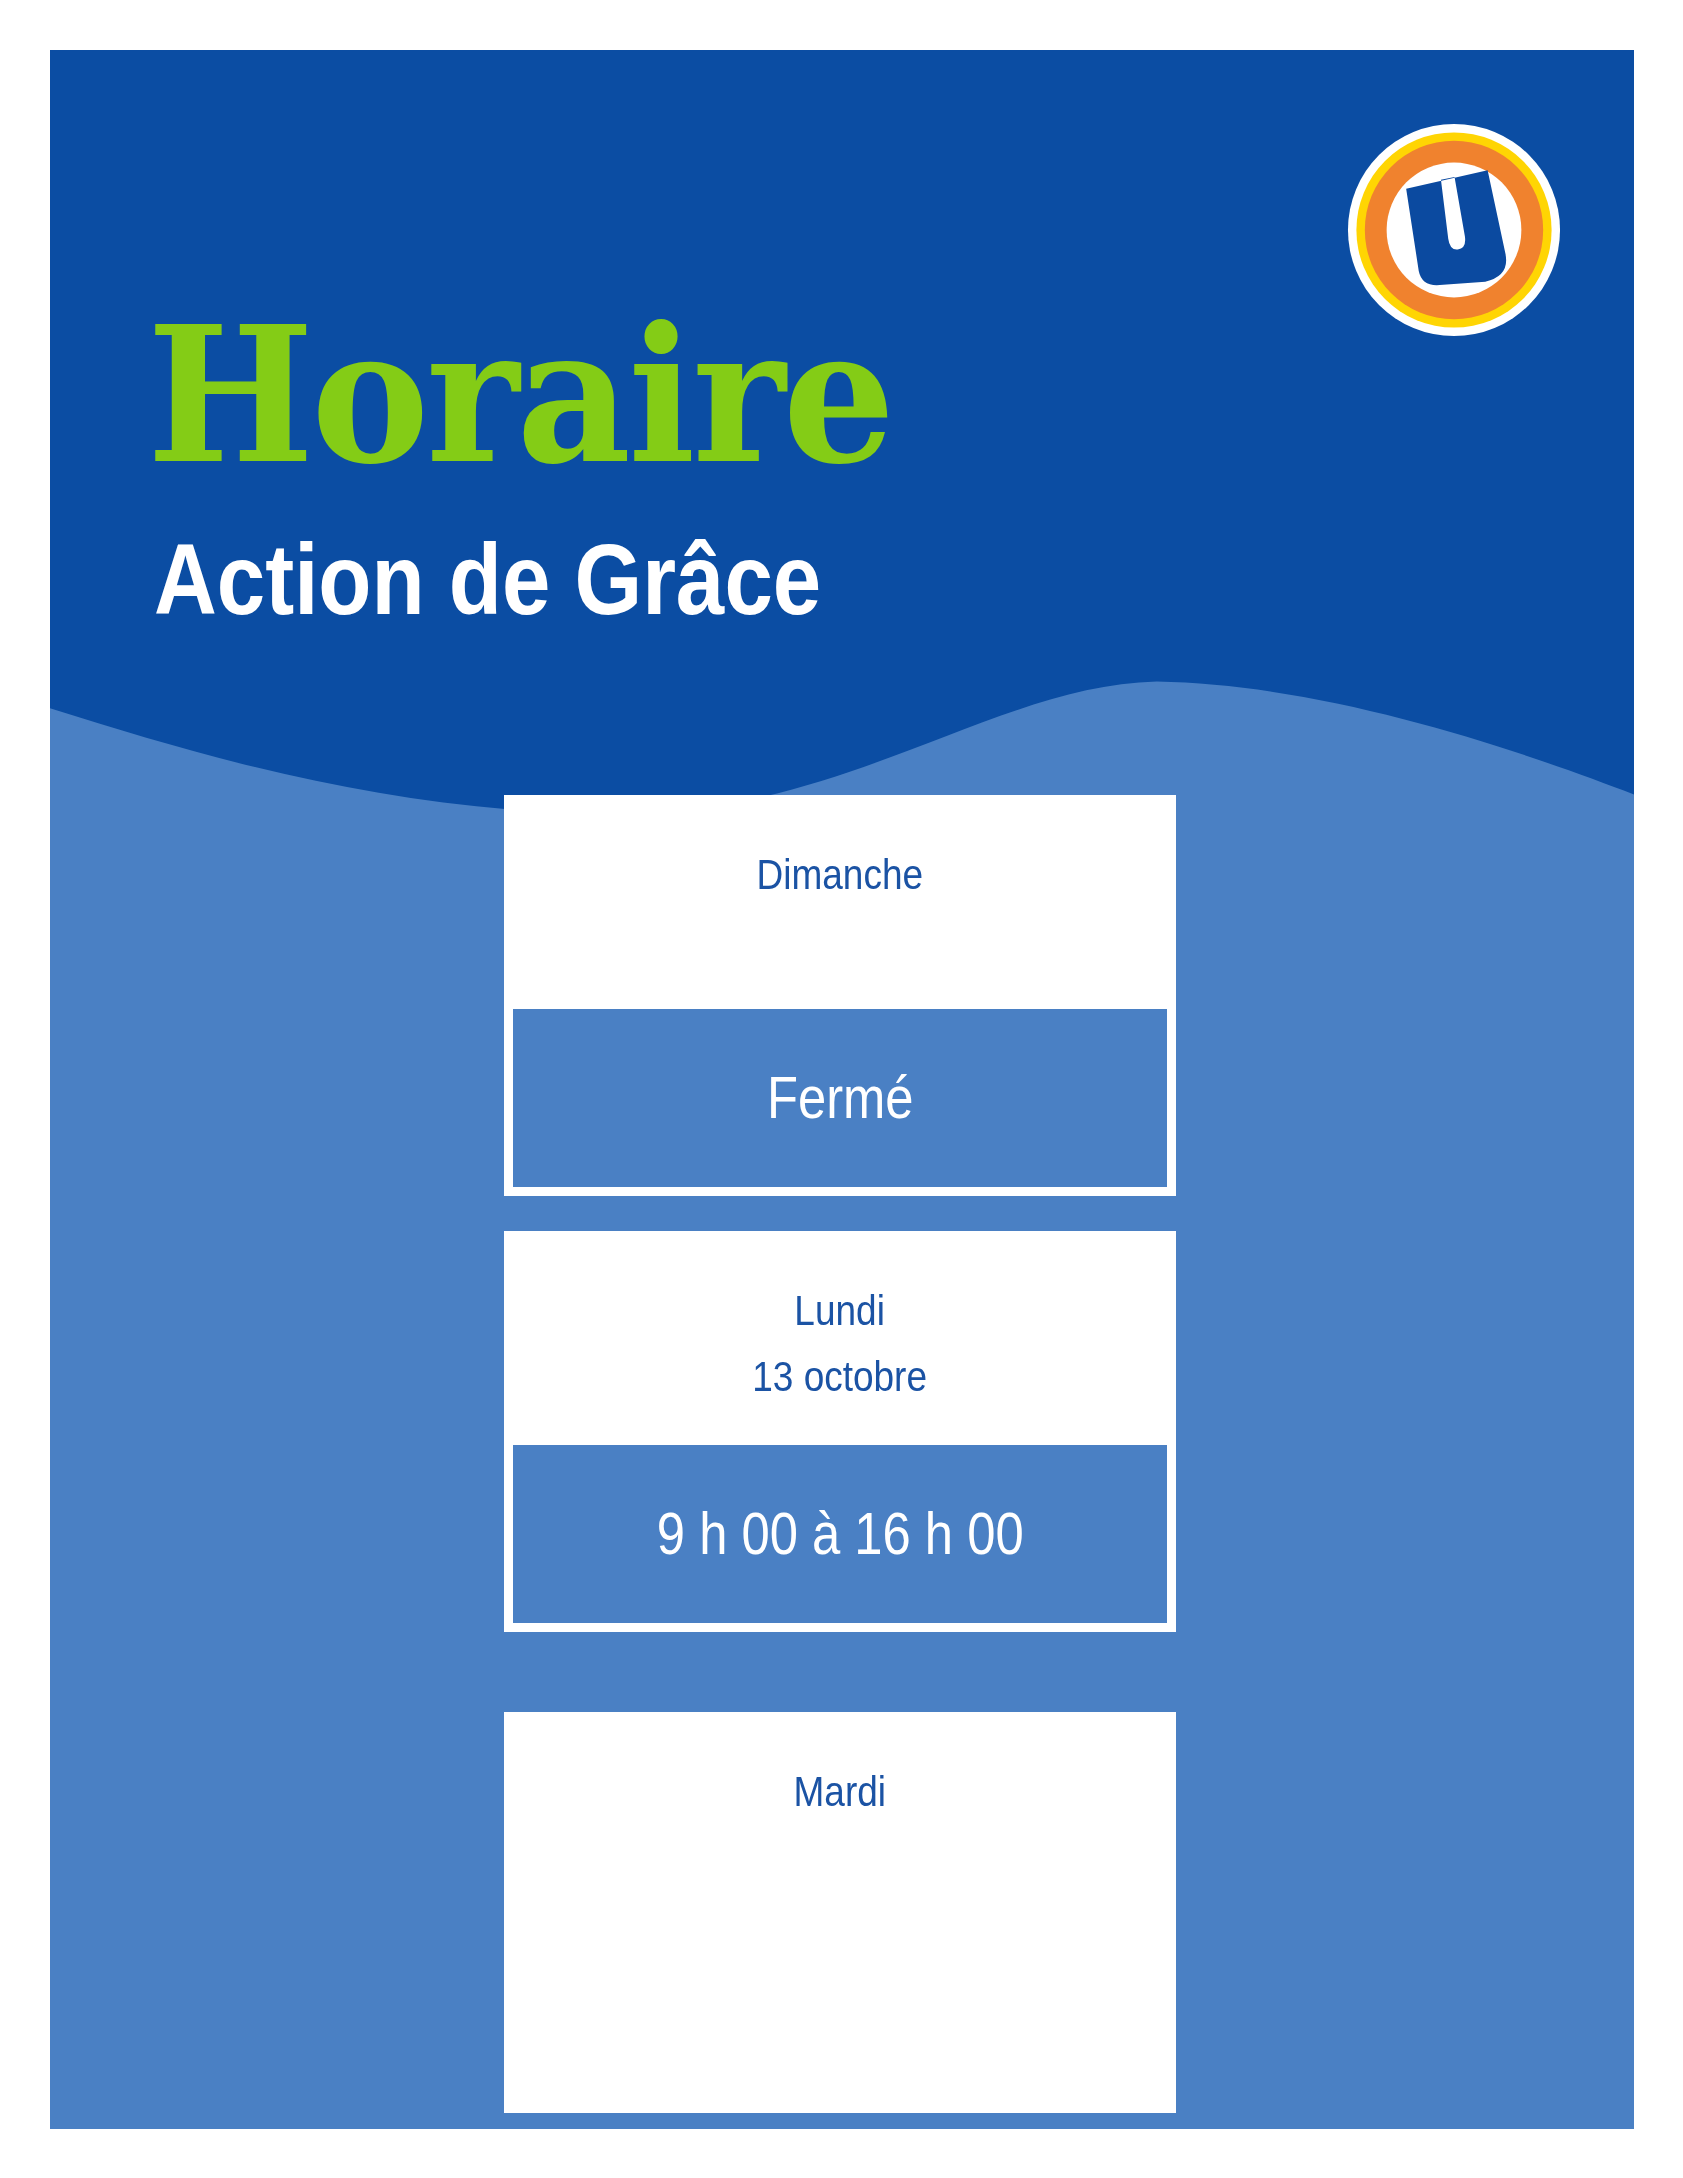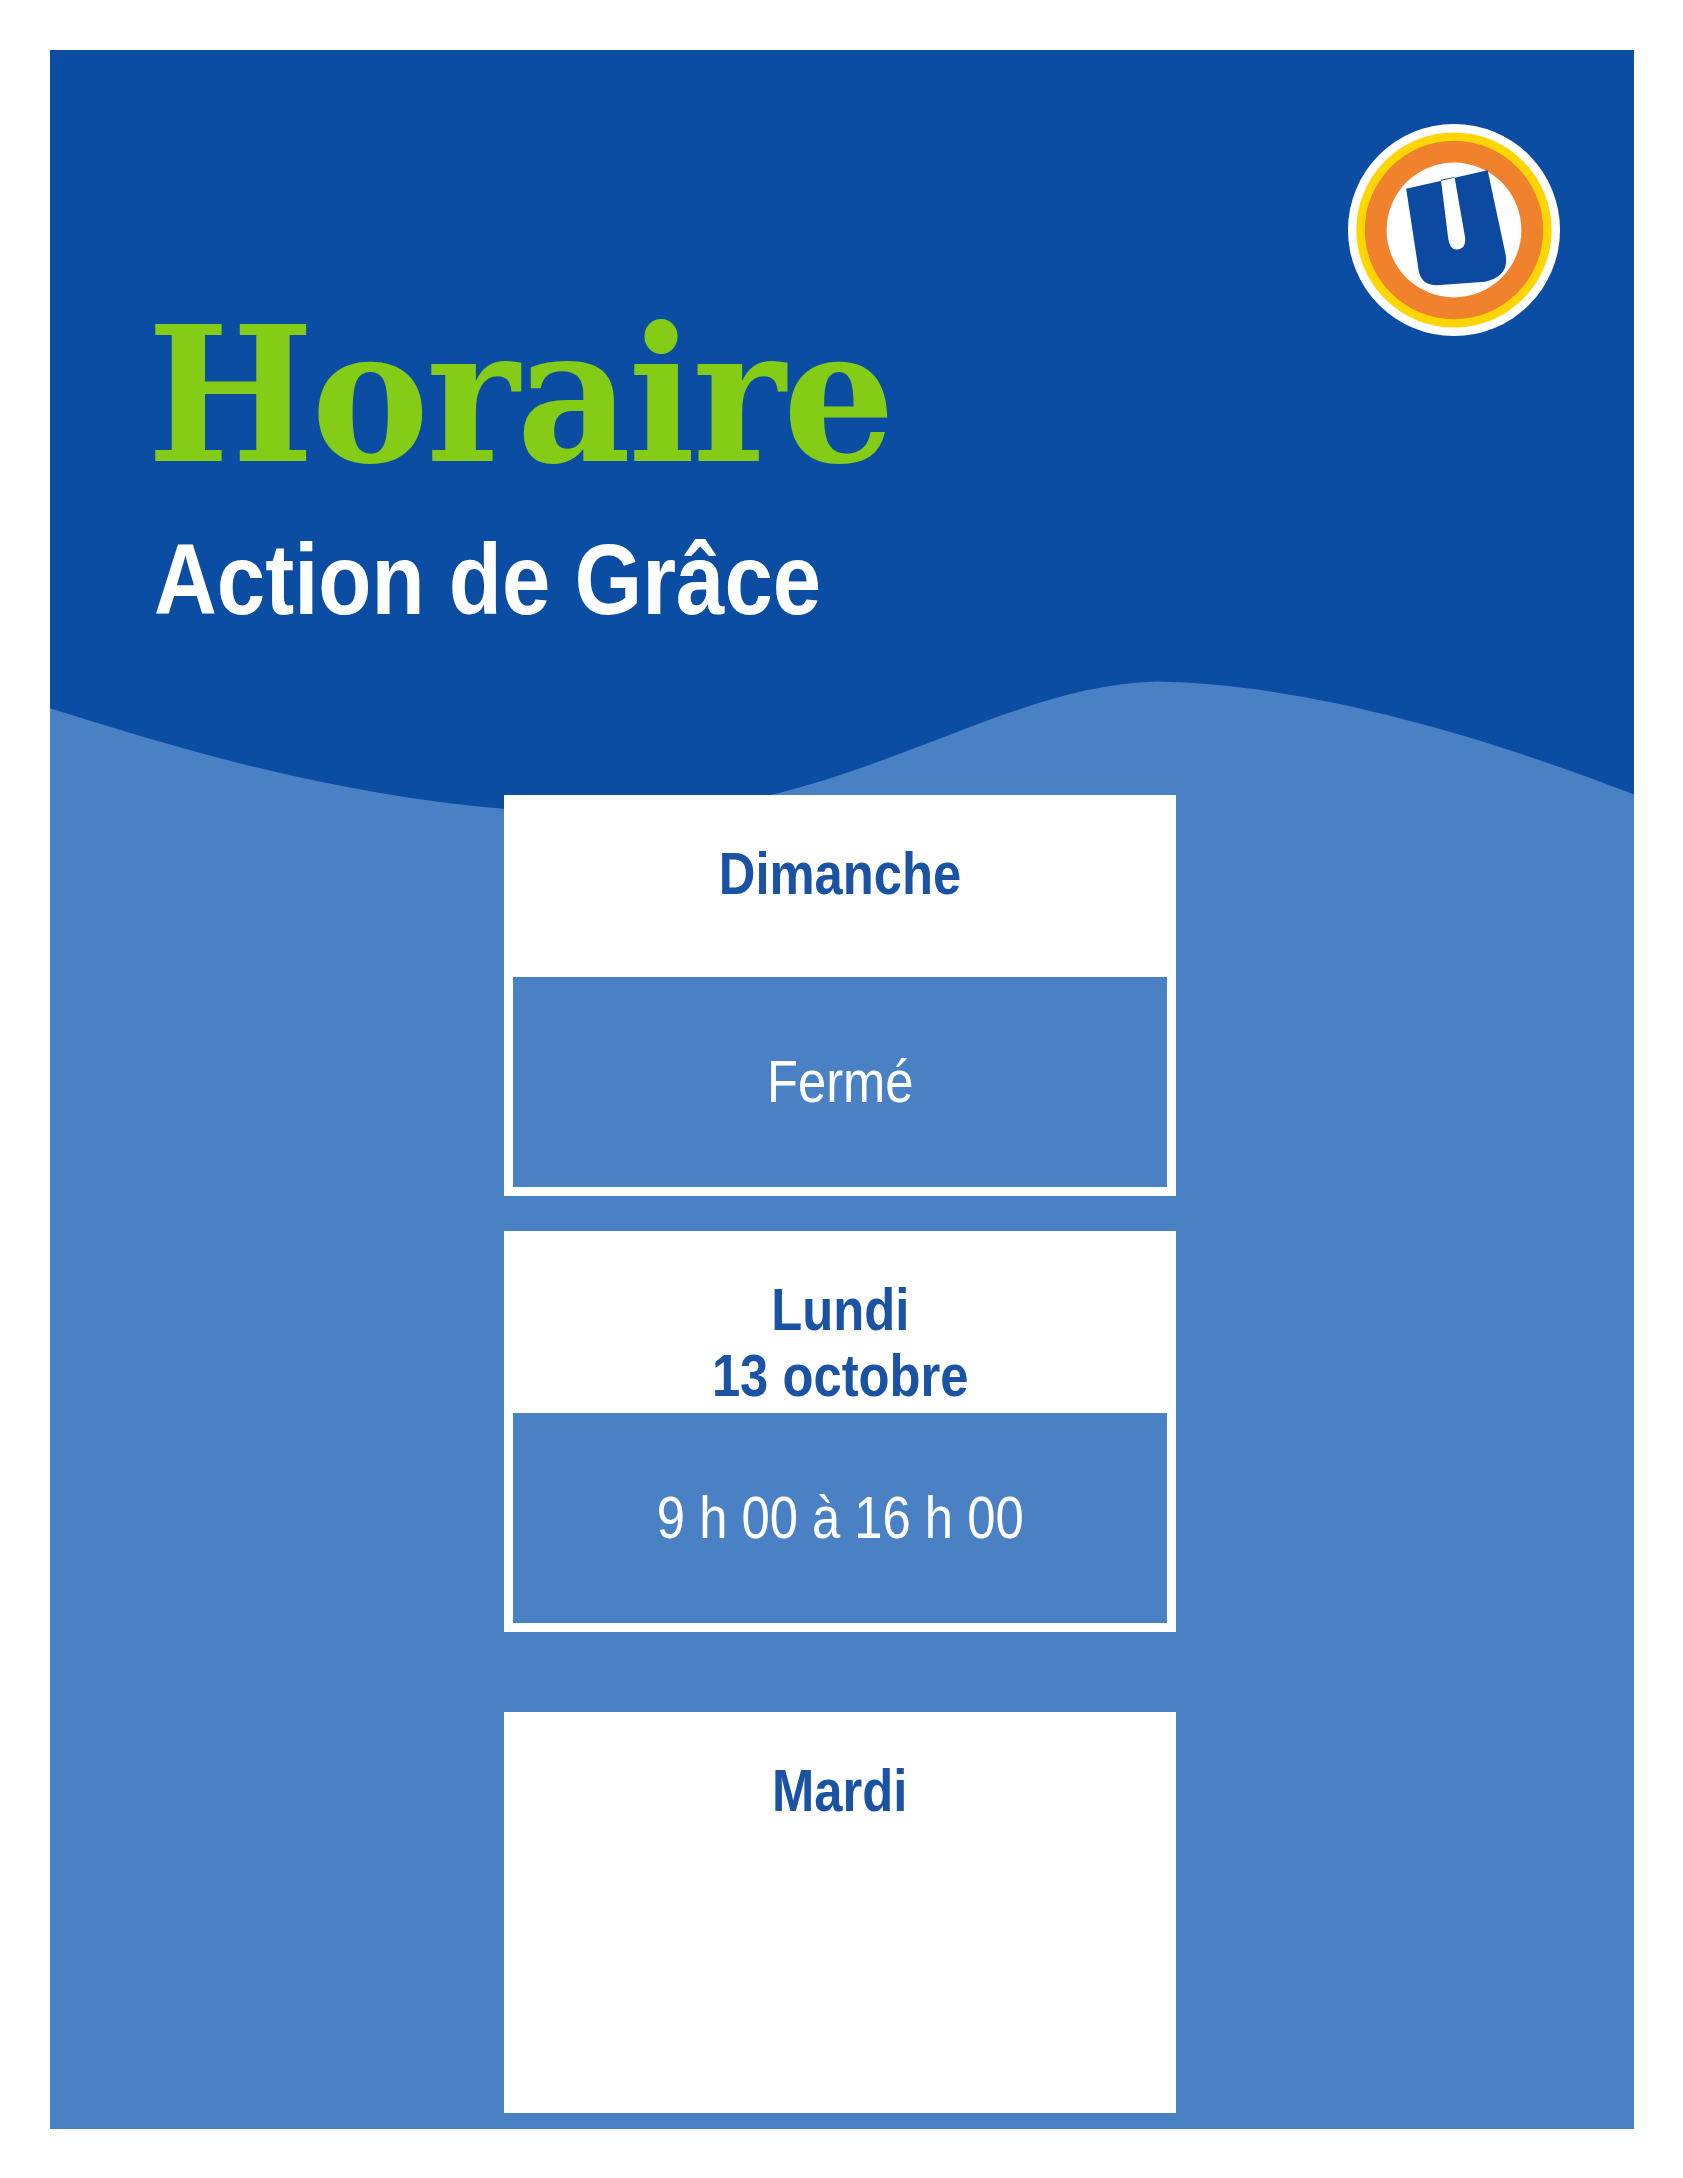--- a/index.html
+++ b/index.html
@@ -31,26 +31,26 @@
     position:absolute;left:454px;width:672px;height:401px;background:#ffffff;
   }
   .card-1{top:745px;}
   .card-2{top:1181px;}
   .card-3{top:1662px;}
   .day-area{
     height:214px;box-sizing:border-box;padding-top:46px;
     display:flex;flex-direction:column;align-items:center;
   }
   .day-line{
-    font-weight:bold;font-size:59px;line-height:66px;color:#1b53a4;
+    font-weight:normal;font-size:43px;line-height:66px;color:#1b53a4;
     white-space:nowrap;
   }
   .day-line .fit{display:inline-block;transform:scaleX(0.86);transform-origin:center;}
   .panel{
-    position:absolute;left:9px;right:9px;bottom:9px;height:210px;
+    position:absolute;left:9px;right:9px;bottom:9px;height:178px;
     background:#4a80c4;display:flex;align-items:center;justify-content:center;
   }
   .hours{
     font-size:59px;color:#ffffff;font-weight:normal;white-space:nowrap;
     display:inline-block;transform:scaleX(0.86);transform-origin:center;
   }
 </style>
 </head>
 <body>
 

